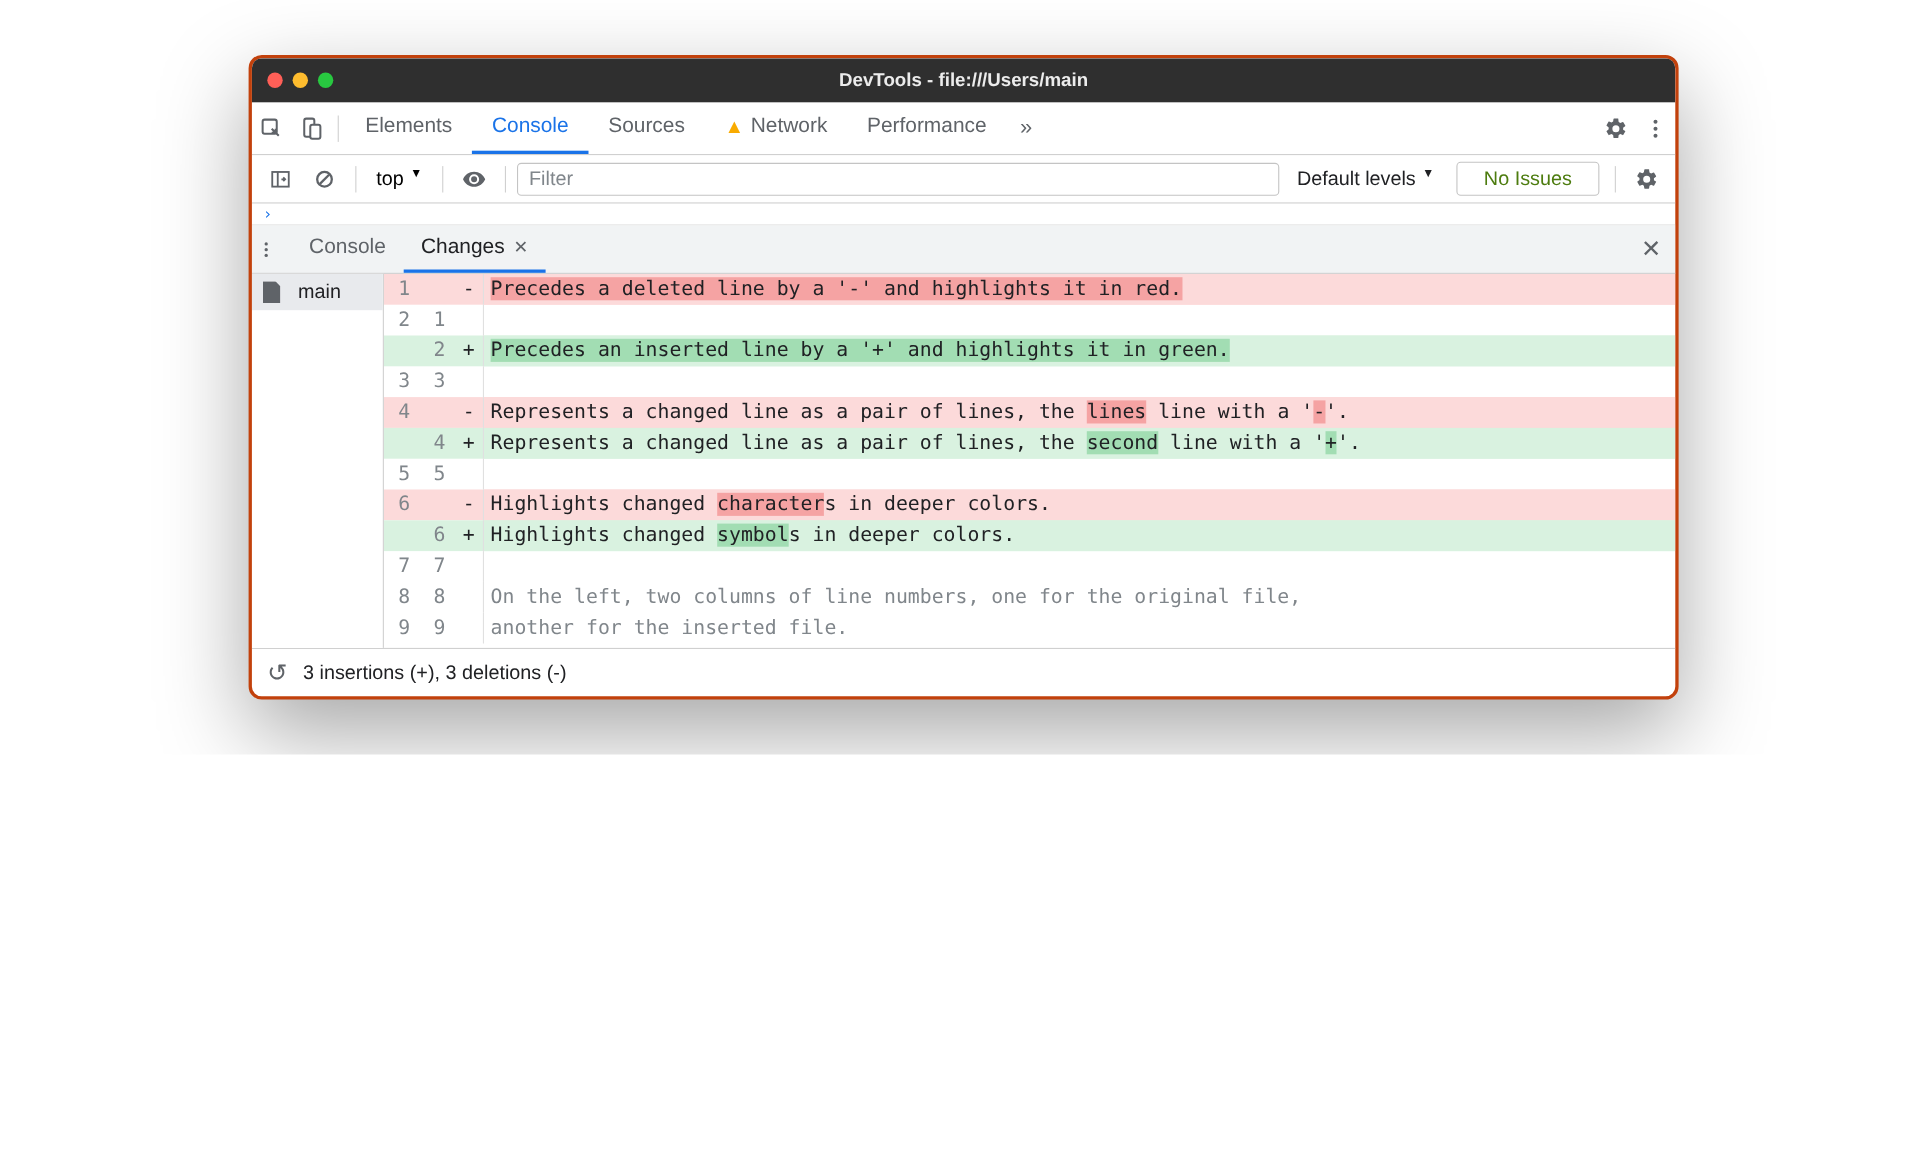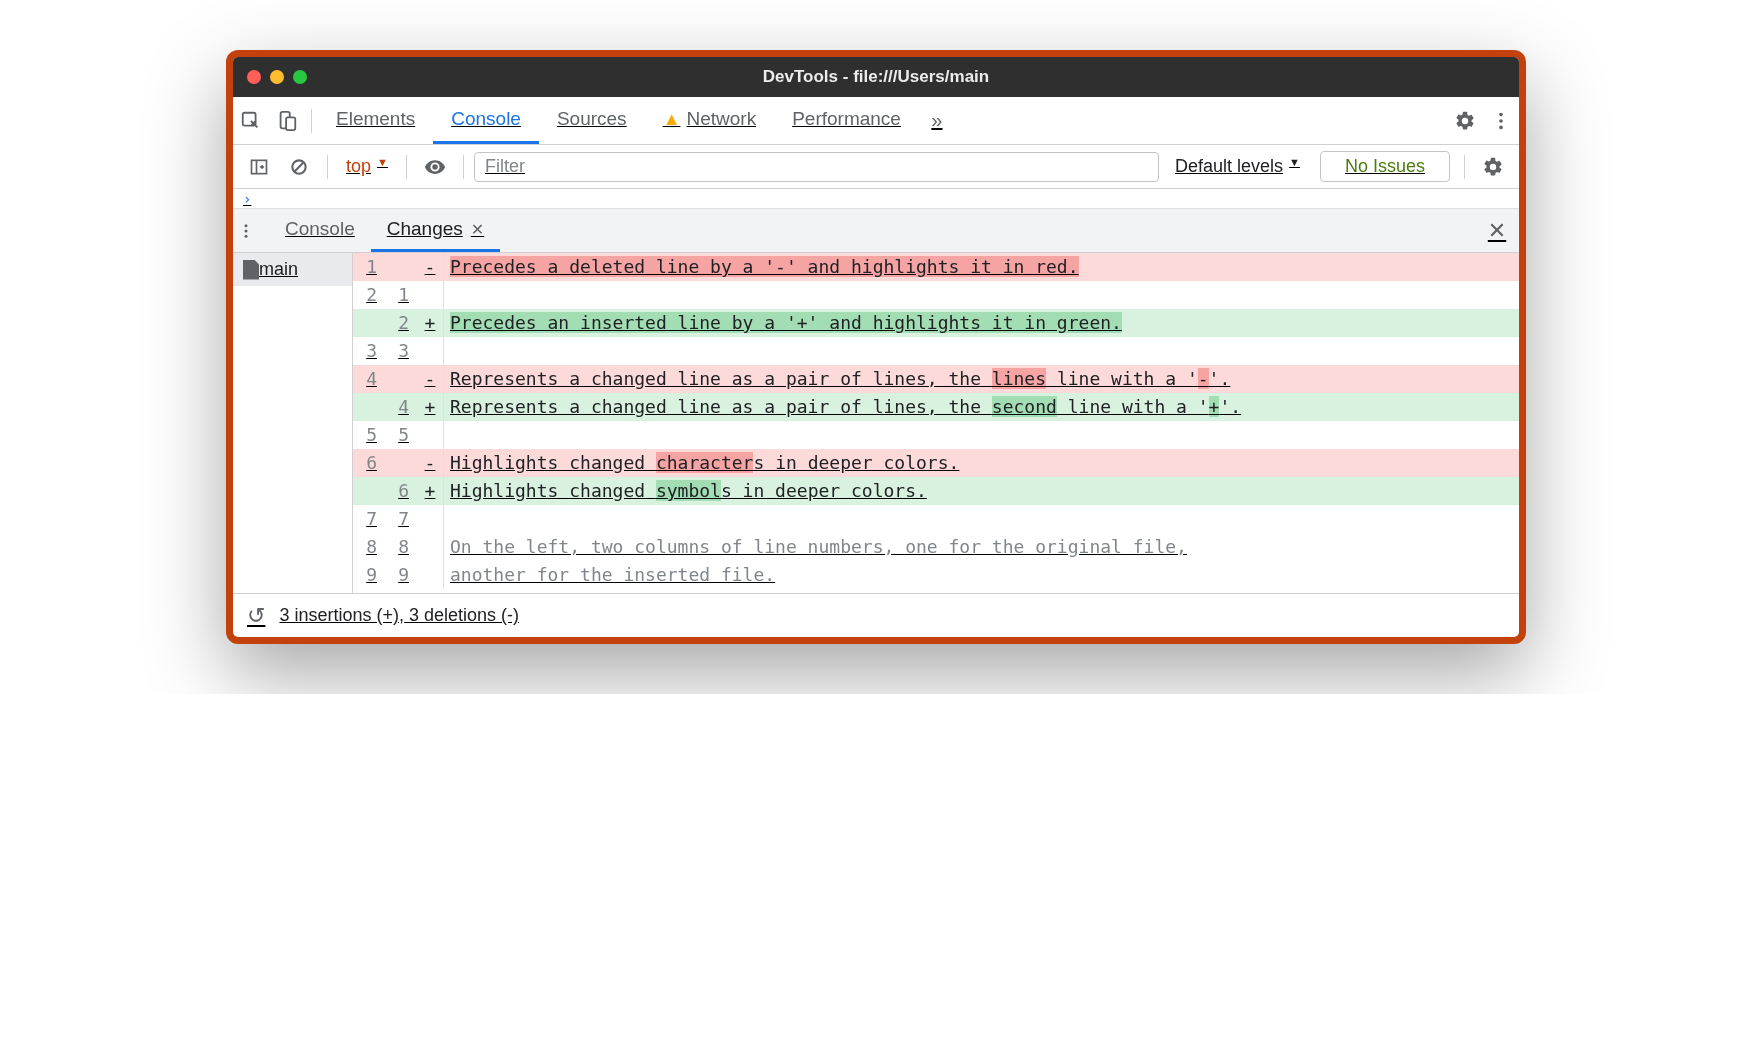--- a/index.html
+++ b/index.html
@@ -9,23 +9,22 @@
   display: flex;
   justify-content: center;
   align-items: flex-start;
   padding: 50px;
 }
 .window {
   width: 1300px;
   border-radius: 12px;
   overflow: hidden;
   box-shadow: 0 30px 80px rgba(0,0,0,0.35);
-  border: 7px solid #c2410c;
+  border: 3px solid #c2410c;
   background: #fff;
-  text-decoration: underline;
 }
 .titlebar {
   background: #2f2f2f;
   color: #e8e8e8;
   height: 40px;
   display: flex;
   align-items: center;
   padding: 0 14px;
   position: relative;
 }
@@ -59,21 +58,21 @@
 .tab-main.active { color: #1a73e8; border-bottom-color: #1a73e8; }
 .warn-icon { color: #f9ab00; margin-right: 6px; font-size: 18px; }
 .more-tabs { width: 36px; display:flex; align-items:center; justify-content:center; color:#5f6368; font-size:20px; cursor:pointer;}
 .spacer { flex: 1; }
 
 .toolbar-console {
   display: flex; align-items: center; height: 44px;
   border-bottom: 1px solid #d0d0d0;
   padding: 0 8px; gap: 4px;
 }
-.exec-scope { display:flex; padding:0 8px; color:#c2410c; font-size:18px; cursor:pointer;}
+.exec-scope { display:flex; padding:0 8px; color:#000000; font-size:18px; cursor:pointer;}
 .dd-tri { font-size:11px; margin-left:6px;}
 .filter-input {
   flex: 1; height: 30px; border: 1px solid #c4c4c4; border-radius:4px;
   font-size: 18px; padding: 12px 10px; color:#202124;
 }
 .filter-input::placeholder { color:#80868b; }
 .levels { display:flex; align-items:flex-start; padding:0 12px; font-size:18px; color:#202124; cursor:pointer; white-space:nowrap;}
 .noissues { border:1px solid #c4c4c4; border-radius:4px; padding:4px 24px; font-size:18px; color:#4d7c0f; cursor:pointer; margin:0 4px;}
 
 .console-prompt { height: 20px; padding: 2px 10px; color:#1a73e8; font-family: Menlo, Consolas, monospace; font-size:14px; border-bottom:1px solid #e0e0e0; }
@@ -83,21 +82,21 @@
   background:#f1f3f4; padding:0 4px;
 }
 .drawer-kebab { width:32px; text-align:center; color:#5f6368; font-size:20px; cursor:pointer;}
 .drawer-tab { padding:0 16px; font-size:19px; color:#5f6368; display:flex; align-items:center; height:100%; cursor:pointer; border-bottom:3px solid transparent;}
 .drawer-tab.active { color:#202124; border-bottom-color:#1a73e8;}
 .drawer-tab .x { margin-left:8px; color:#5f6368; font-size:16px;}
 .drawer-close { margin-left:auto; width:36px; text-align:center; color:#5f6368; font-size:22px; cursor:pointer;}
 
 .changes-body { display:flex; height: 340px; }
 .file-tree { width:120px; border-right:1px solid #d0d0d0; background:#fff;}
-.file-item { display:flex; align-items:center; gap:0; padding:6px 10px; background:#e8eaed; font-size:18px; color:#202124; cursor:pointer;}
+.file-item { display:flex; align-items:center; gap:16px; padding:6px 10px; background:#e8eaed; font-size:18px; color:#202124; cursor:pointer;}
 .file-icon { width:16px; height:20px; background:#5f6368; clip-path: polygon(0 0, 70% 0, 100% 25%, 100% 100%, 0 100%);}
 
 .diff-area { flex:1; overflow:auto; font-family: Menlo, Consolas, monospace; font-size:18px; }
 .diff-line { display:flex; align-items:stretch; min-height:28px; line-height:28px; white-space:pre;}
 .ln { width:32px; text-align:right; padding-right:8px; color:#80868b; flex-shrink:0;}
 .marker { width:26px; text-align:center; flex-shrink:0; color:#202124;}
 .code { flex:1; padding-left:6px; color:#202124;}
 .gutter-border { width:1px; background:#e0e0e0; flex-shrink:0;}
 
 .del { background:#fcdada; }

